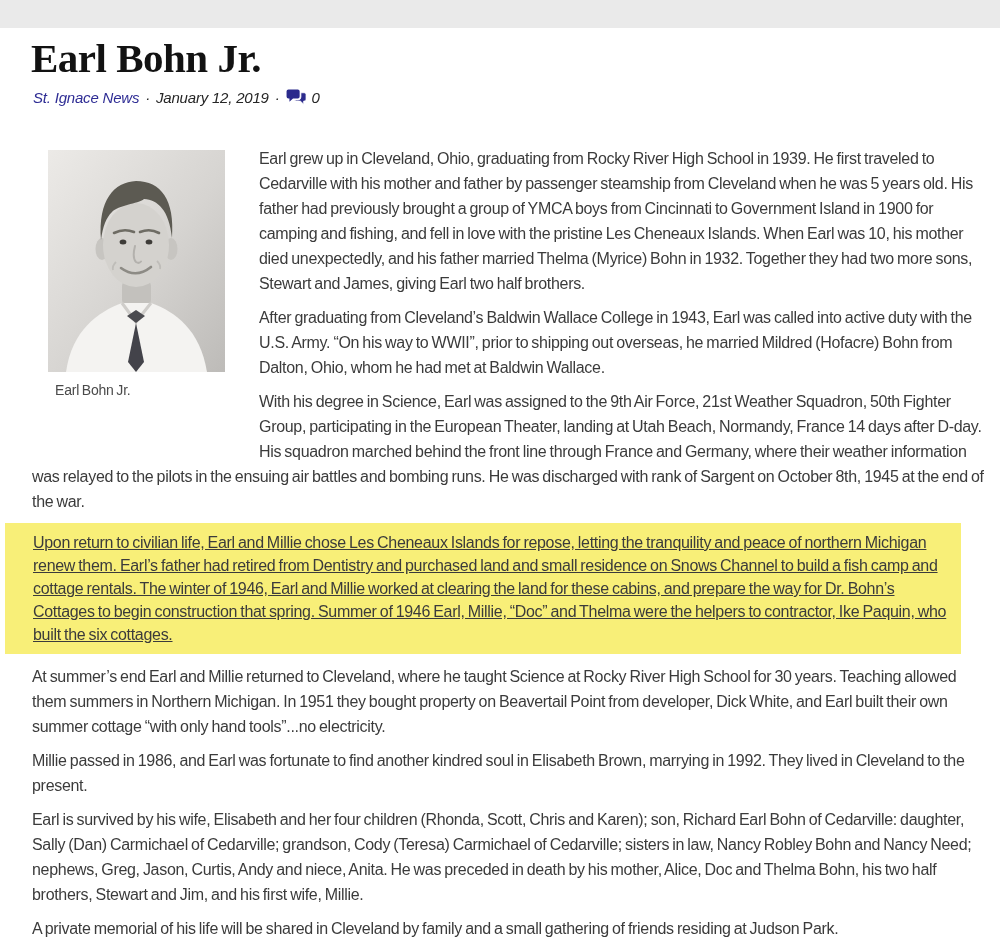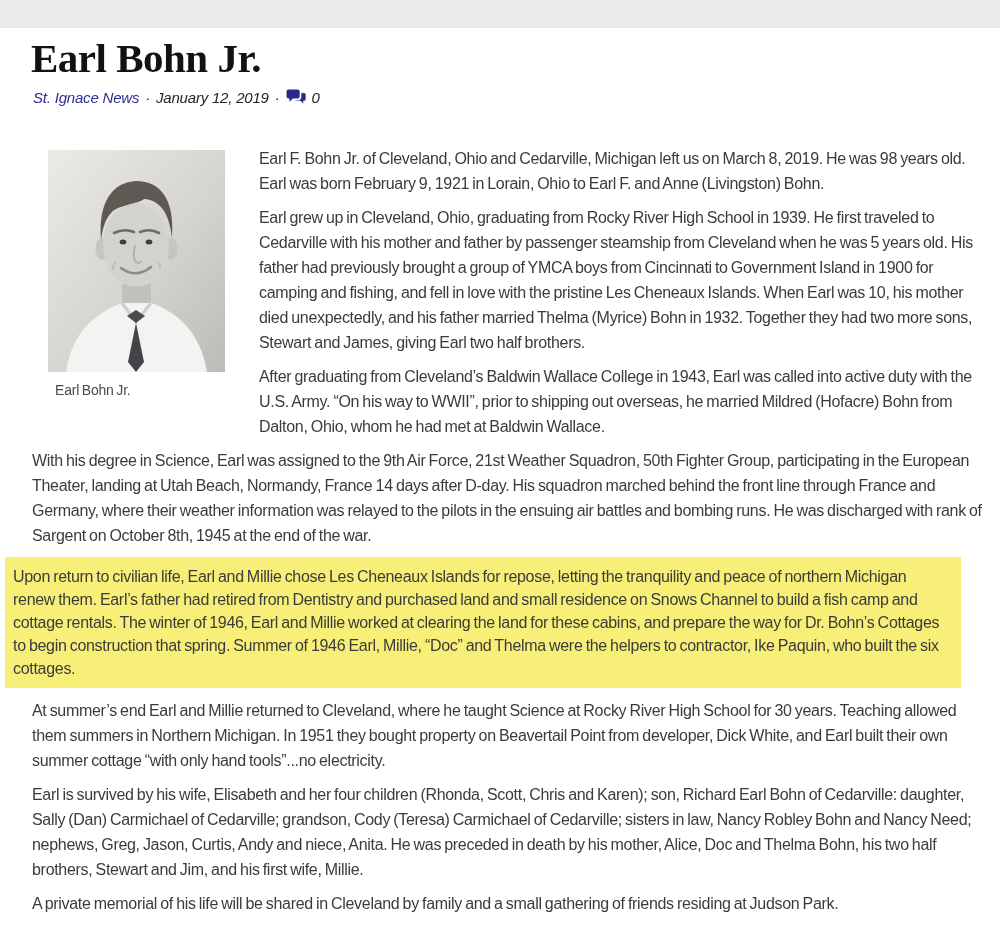--- a/index.html
+++ b/index.html
@@ -32,22 +32,23 @@
   article p{margin:0 0 9px 0;}
   figure{float:left;width:177px;margin:4px 34px 42px 16px;padding:0;}
   figure svg{display:block;width:177px;height:222px;}
   figcaption{
     margin:10px 0 0 7px;font-size:14px;color:#4a4a4a;
     letter-spacing:-0.2px;line-height:1.2;
   }
   .highlight{
     background:#f8ef78;
     line-height:23px;
-    padding:8px 10px 8px 8px;
+    padding:8px 10px 8px 28px;
     margin:4px 25px 10px -27px;
+    text-decoration:underline;
   }
 </style>
 </head>
 <body>
 
 <div class="topbar"></div>
 
 <h1>Earl Bohn Jr.</h1>
 
 <div class="byline">
@@ -93,22 +94,22 @@
         <ellipse cx="101" cy="92" rx="3.4" ry="2.5" fill="#3e3c38"></ellipse>
         <path d="M87 96 q-3 12 1 16 q3 2 5 -0.5" stroke="#b3b1ad" stroke-width="2" fill="none" stroke-linecap="round"></path>
         <path d="M73 118 q15 11 30 -1" stroke="#8d8b85" stroke-width="2.6" fill="none" stroke-linecap="round"></path>
         <path d="M68 112 q-4 4 -3 8" stroke="#bfbdb9" stroke-width="1.8" fill="none"></path>
         <path d="M109 111 q4 4 3 8" stroke="#bfbdb9" stroke-width="1.8" fill="none"></path>
       </svg>
     </span>
     <figcaption>Earl Bohn Jr.</figcaption>
   </figure>
 
-  <p>Earl F. Bohn Jr. of Cleveland, Ohio and Cedarville, Michigan left us on March 8, 2019. He was 98 years old. Earl was born February 9, 1921 in Lorain, Ohio to Earl F. and Anne (Livingston) Bohn.</p>
   <p>Earl grew up in Cleveland, Ohio, graduating from Rocky River High School in 1939. He first traveled to Cedarville with his mother and father by passenger steamship from Cleveland when he was 5 years old. His father had previously brought a group of YMCA boys from Cincinnati to Government Island in 1900 for camping and fishing, and fell in love with the pristine Les Cheneaux Islands. When Earl was 10, his mother died unexpectedly, and his father married Thelma (Myrice) Bohn in 1932. Together they had two more sons, Stewart and James, giving Earl two half brothers.</p>
   <p>After graduating from Cleveland’s Baldwin Wallace College in 1943, Earl was called into active duty with the U.S. Army. “On his way to WWII”, prior to shipping out overseas, he married Mildred (Hofacre) Bohn from Dalton, Ohio, whom he had met at Baldwin Wallace.</p>
   <p>With his degree in Science, Earl was assigned to the 9th Air Force, 21st Weather Squadron, 50th Fighter Group, participating in the European Theater, landing at Utah Beach, Normandy, France 14 days after D-day. His squadron marched behind the front line through France and Germany, where their weather information was relayed to the pilots in the ensuing air battles and bombing runs. He was discharged with rank of Sargent on October 8th, 1945 at the end of the war.</p>
   <p class="highlight">Upon return to civilian life, Earl and Millie chose Les Cheneaux Islands for repose, letting the tranquility and peace of northern Michigan renew them. Earl’s father had retired from Dentistry and purchased land and small residence on Snows Channel to build a fish camp and cottage rentals. The winter of 1946, Earl and Millie worked at clearing the land for these cabins, and prepare the way for Dr. Bohn’s Cottages to begin construction that spring. Summer of 1946 Earl, Millie, “Doc” and Thelma were the helpers to contractor, Ike Paquin, who built the six cottages.</p>
   <p>At summer’s end Earl and Millie returned to Cleveland, where he taught Science at Rocky River High School for 30 years. Teaching allowed them summers in Northern Michigan. In 1951 they bought property on Beavertail Point from developer, Dick White, and Earl built their own summer cottage “with only hand tools”...no electricity.</p>
+  <p>Millie passed in 1986, and Earl was fortunate to find another kindred soul in Elisabeth Brown, marrying in 1992. They lived in Cleveland to the present.</p>
   <p>Earl is survived by his wife, Elisabeth and her four children (Rhonda, Scott, Chris and Karen); son, Richard Earl Bohn of Cedarville: daughter, Sally (Dan) Carmichael of Cedarville; grandson, Cody (Teresa) Carmichael of Cedarville; sisters in law, Nancy Robley Bohn and Nancy Need; nephews, Greg, Jason, Curtis, Andy and niece, Anita. He was preceded in death by his mother, Alice, Doc and Thelma Bohn, his two half brothers, Stewart and Jim, and his first wife, Millie.</p>
   <p>A private memorial of his life will be shared in Cleveland by family and a small gathering of friends residing at Judson Park.</p>
 
 </article>
 
 </body></html>

